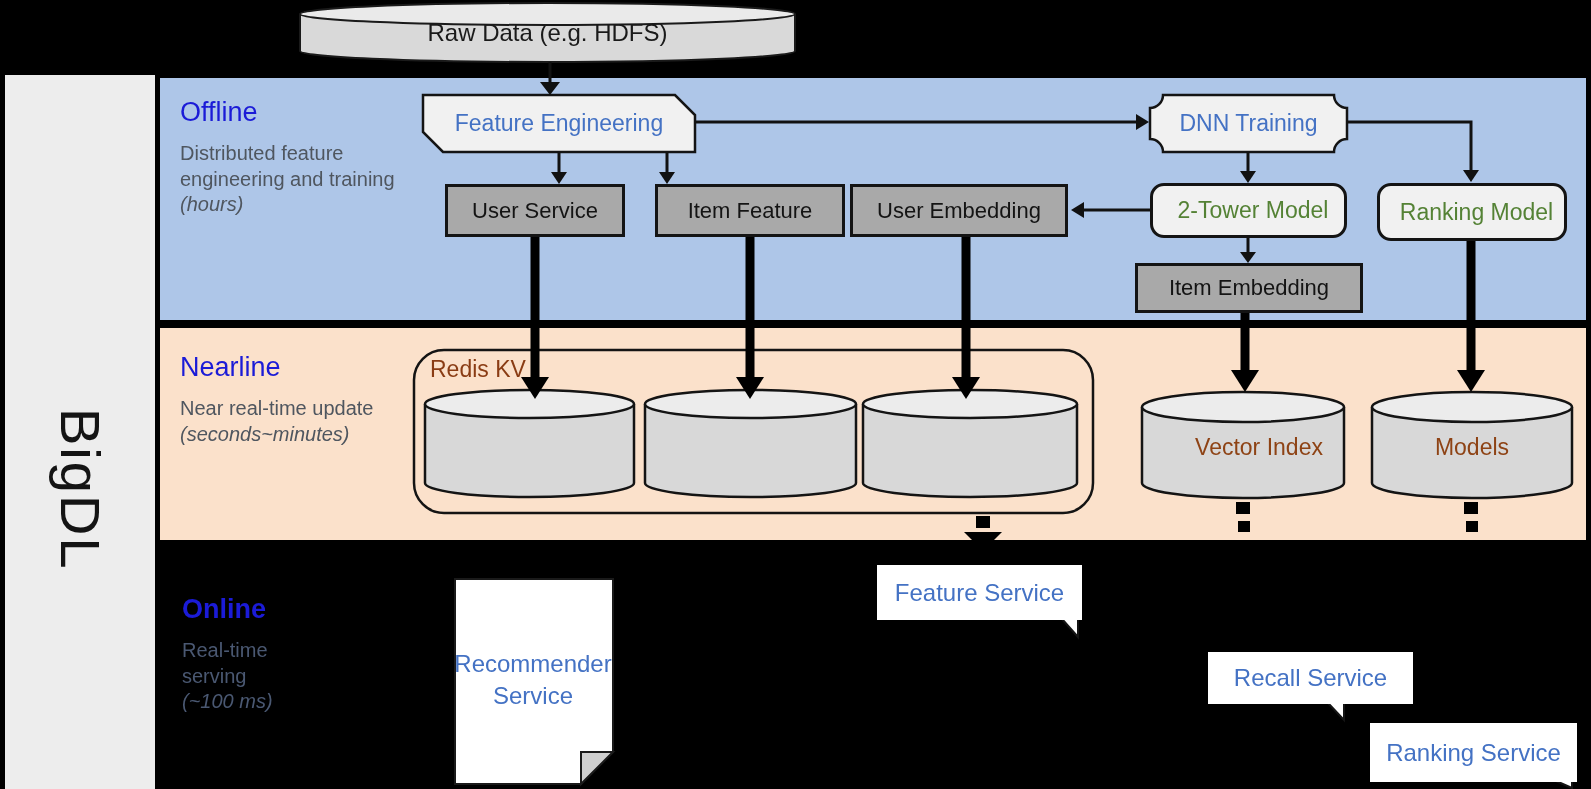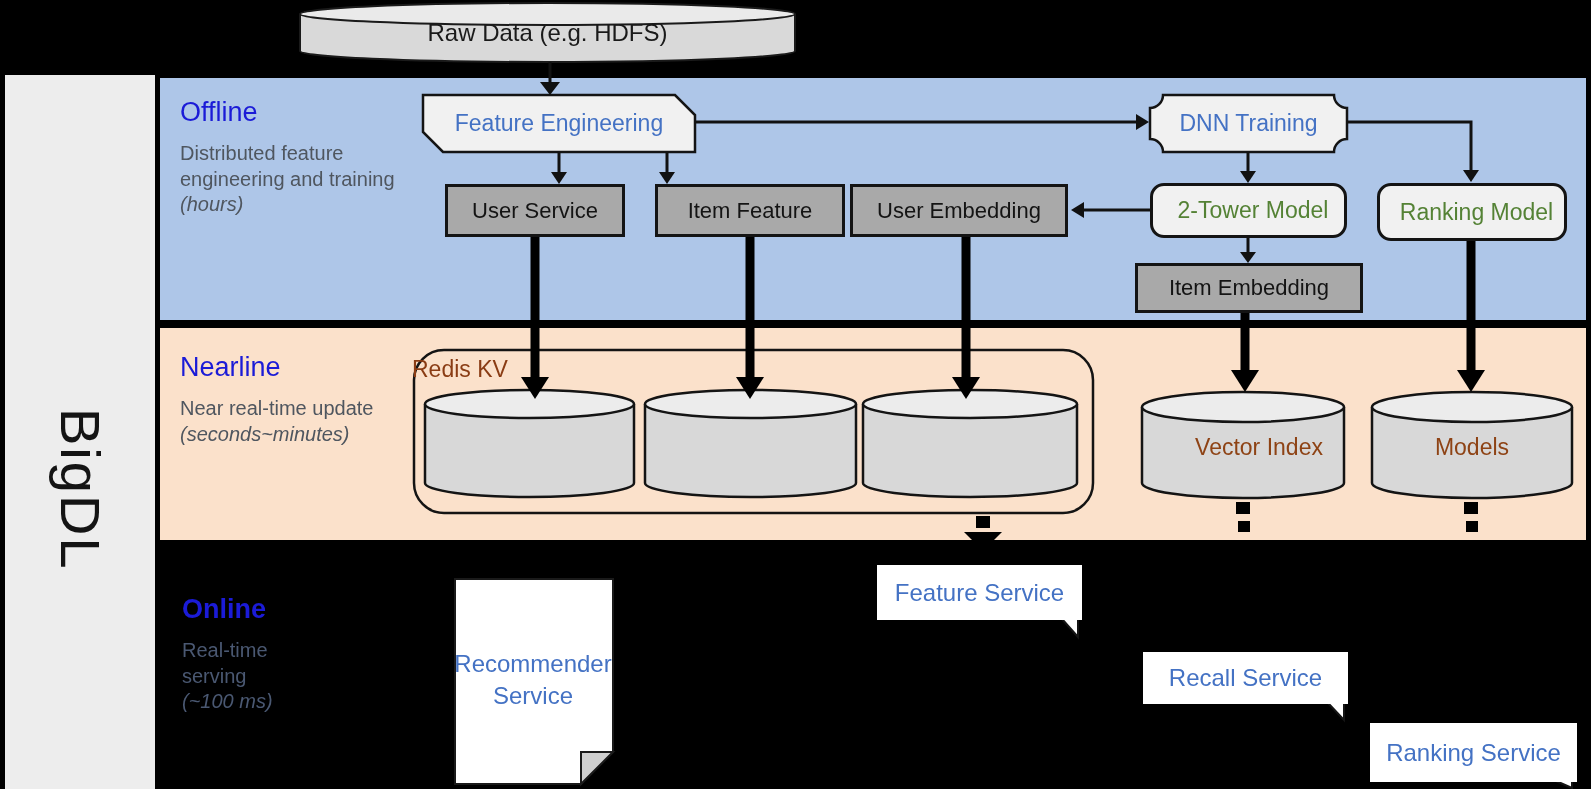--- a/index.html
+++ b/index.html
@@ -44,26 +44,26 @@
 
   #raw-data-label{left:300px;top:6px;width:495px;height:54px;}
   #feature-engineering-label{left:423px;top:95px;width:272px;height:57px;}
   #dnn-training-label{left:1150px;top:95px;width:197px;height:57px;}
   #user-feature{left:445px;top:184px;width:180px;height:53px;}
   #item-feature{left:655px;top:184px;width:190px;height:53px;}
   #user-embedding{left:850px;top:184px;width:218px;height:53px;}
   #two-tower-model{left:1150px;top:183px;width:197px;height:55px;}
   #ranking-model{left:1377px;top:183px;width:190px;height:58px;}
   #item-embedding{left:1135px;top:263px;width:228px;height:50px;}
-  #redis-kv-label{left:412px;top:356px;font-size:23px;z-index:3;position:absolute;color:#8a3c14;}
+  #redis-kv-label{left:430px;top:356px;font-size:23px;z-index:3;position:absolute;color:#8a3c14;}
   #vector-index-label{left:1142px;top:412px;width:202px;height:70px;margin-left:16px;}
   #models-label{left:1372px;top:412px;width:200px;height:70px;}
   #recommender-service-label{left:455px;top:600px;width:156px;height:160px;line-height:1.35;}
   #feature-service{left:877px;top:565px;width:205px;height:55px;}
-  #recall-service{left:1143px;top:652px;width:205px;height:52px;}
+  #recall-service{left:1208px;top:652px;width:205px;height:52px;}
   #ranking-service{left:1370px;top:723px;width:207px;height:59px;}
 </style>
 </head>
 <body>
 
 <div class="canvas">
 
   <div class="bigdl-bar">
     <div class="bigdl-text">BigDL</div>
   </div>

